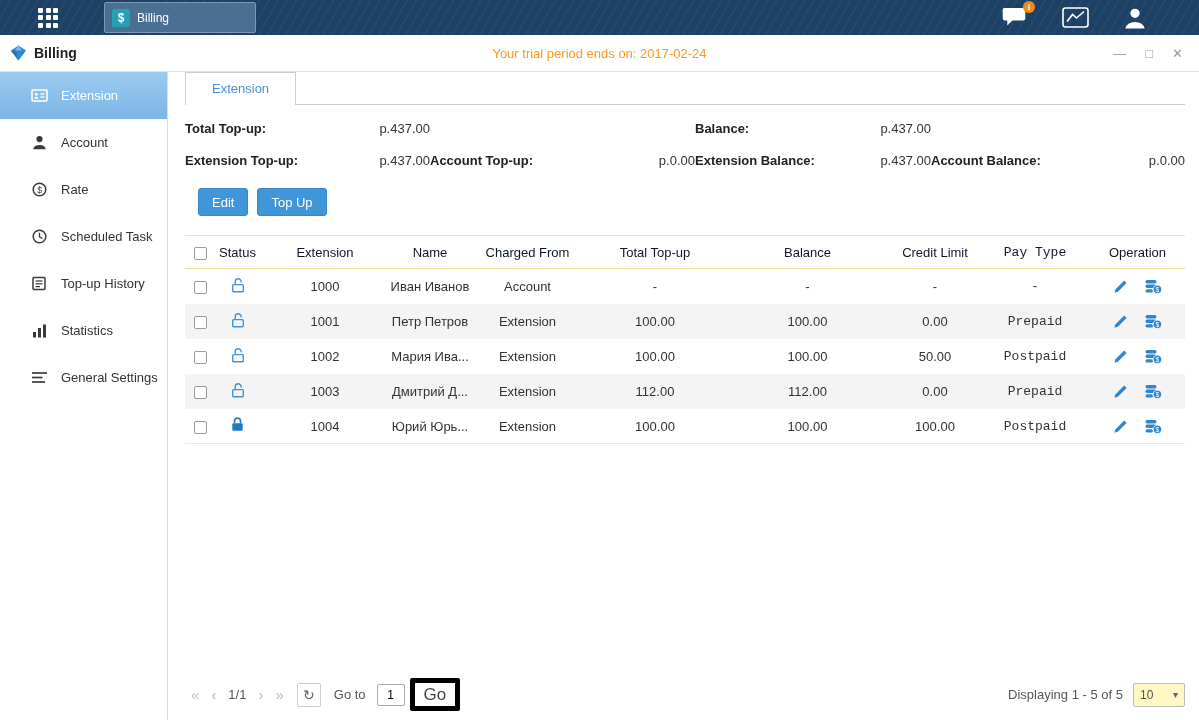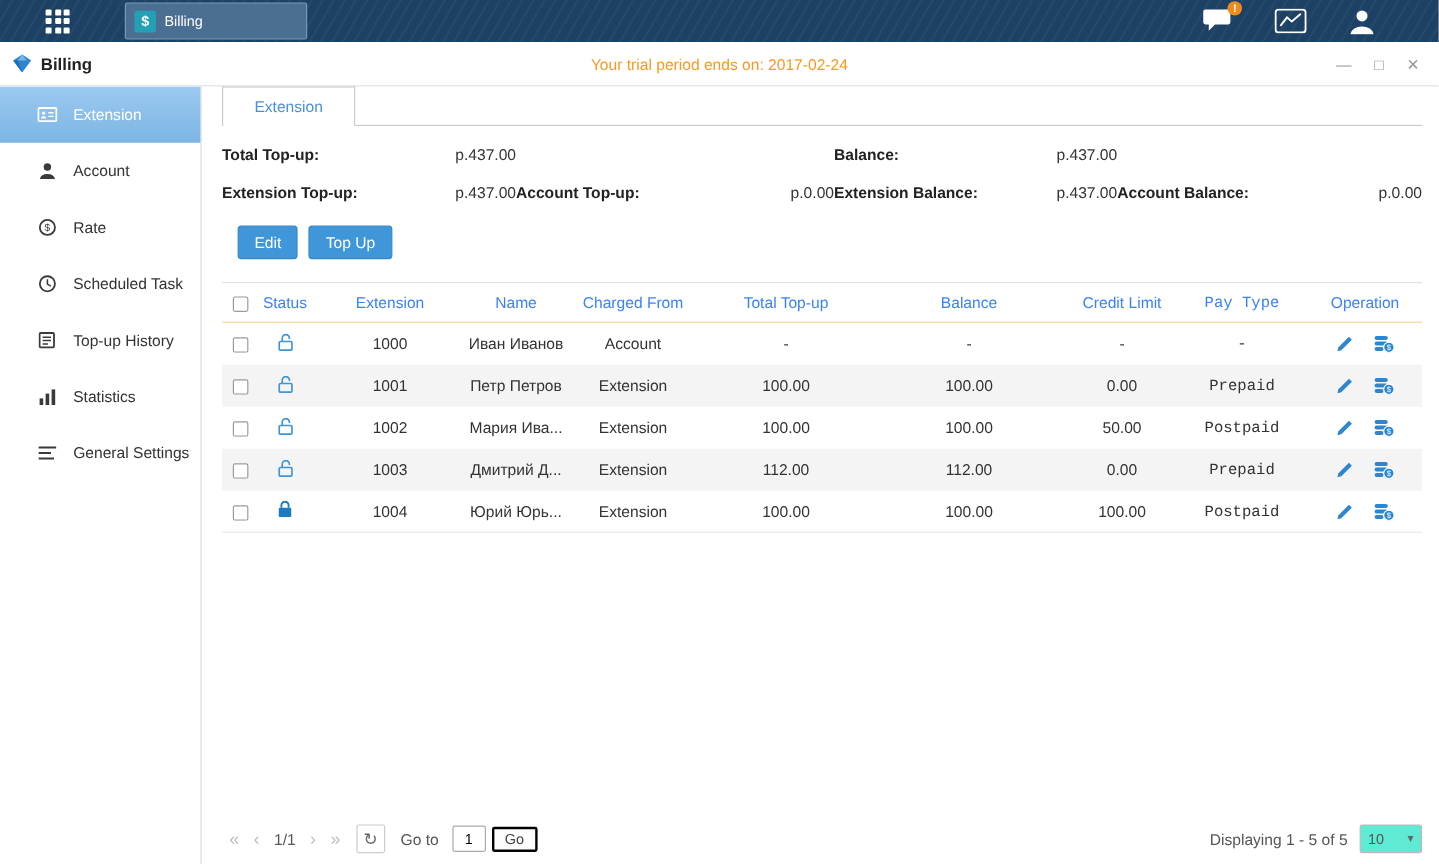--- a/index.html
+++ b/index.html
@@ -53,45 +53,45 @@
   .s-label { font-weight:bold; color:#222; }
   .s-value { color:#333;text-align:right; }
 
   
   .actions { margin-top:20px; display:flex; gap:9px;padding-left:13px; }
   .btn { background:#3f96d8; color:#fff; border:1px solid #3688c9; border-radius:3px; height:28px;
     padding:0 13px; font-size:13px; cursor:pointer; font-family:"Liberation Sans",sans-serif; }
 
   
   .table { margin-top:19px; width:1000px; border-top:1px solid #e3e3e3; }
-  .thead { display:flex; align-items:center; height:33px; border-bottom:1px solid #f3d89b; color:#3b82f6; }
+  .thead { display:flex; align-items:center; height:33px; border-bottom:1px solid #f3d89b; color:#0f172a; }
   .trow { display:flex; align-items:center; height:35px; }
   .trow:nth-child(even) { background:#f4f4f4; }
   .trow:last-child { border-bottom:1px solid #e8e8e8; }
   .cell { text-align:center; white-space:nowrap; overflow:hidden; }
   .c-check { width:30px; } .c-status { width:45px; } .c-ext { width:130px; } .c-name { width:80px; }
   .c-from { width:115px; } .c-topup { width:140px; } .c-bal { width:165px; } .c-credit { width:90px; }
   .c-pay { width:110px;font-family:Liberation Mono, monospace; } .c-op { width:95px; display:flex; justify-content:center; align-items:center; gap:17px; }
   .checkbox { display:inline-block; width:13px; height:13px; border:1px solid #9b9b9b; border-radius:2px;
     background:#fff; cursor:pointer; vertical-align:middle; }
   .op-icon { cursor:pointer; display:inline-flex; }
 
   
   .footer { position:absolute; left:17px; right:14px; bottom:9px; display:flex; align-items:center; color:#555; }
   .pg-nav { font-size:15px; color:#bcbcbc; padding:0 6px; cursor:default; }
   .pg-text { margin:0 6px; color:#555; }
   .pg-btn { width:24px; height:24px; border:1px solid #ccc; border-radius:2px; background:#fff; color:#666;
     font-size:14px; display:flex; align-items:center; justify-content:center; cursor:pointer; margin:0 7px; }
   .goto-label { margin:0 6px 0 6px; }
   .goto-input { width:28px; height:22px; border:1px solid #aaa; border-radius:2px; text-align:center;
     font-size:12px; font-family:"Liberation Sans",sans-serif; margin:0 5px; }
-  .go-btn { height:21px; border:2px solid #000000; border-radius:2px; background:#fdfdfd; color:#444;
-    padding:0 9px; font-size:12px; cursor:pointer; font-family:"Liberation Sans",sans-serif; }
+  .go-btn { height:33px; border:5px solid #000000; border-radius:2px; background:#fdfdfd; color:#444;
+    padding:0 9px; font-size:17px; cursor:pointer; font-family:"Liberation Sans",sans-serif; }
   .footer-right { margin-left:auto; display:flex; align-items:center; gap:10px; }
-  .page-size { width:52px; height:24px; border:1px solid #bbb; border-radius:2px; background:#5eead4;
+  .page-size { width:52px; height:24px; border:1px solid #bbb; border-radius:2px; background:#fef9c3;
     display:flex; align-items:center; justify-content:space-between; padding:0 6px; cursor:pointer; font-size:12px; }
   .page-size .arrow { color:#666; font-size:10px; }
 </style>
 </head>
 <body>
 
 <div class="topbar">
   <div class="apps-icon">
     <i></i>
       <i></i>

